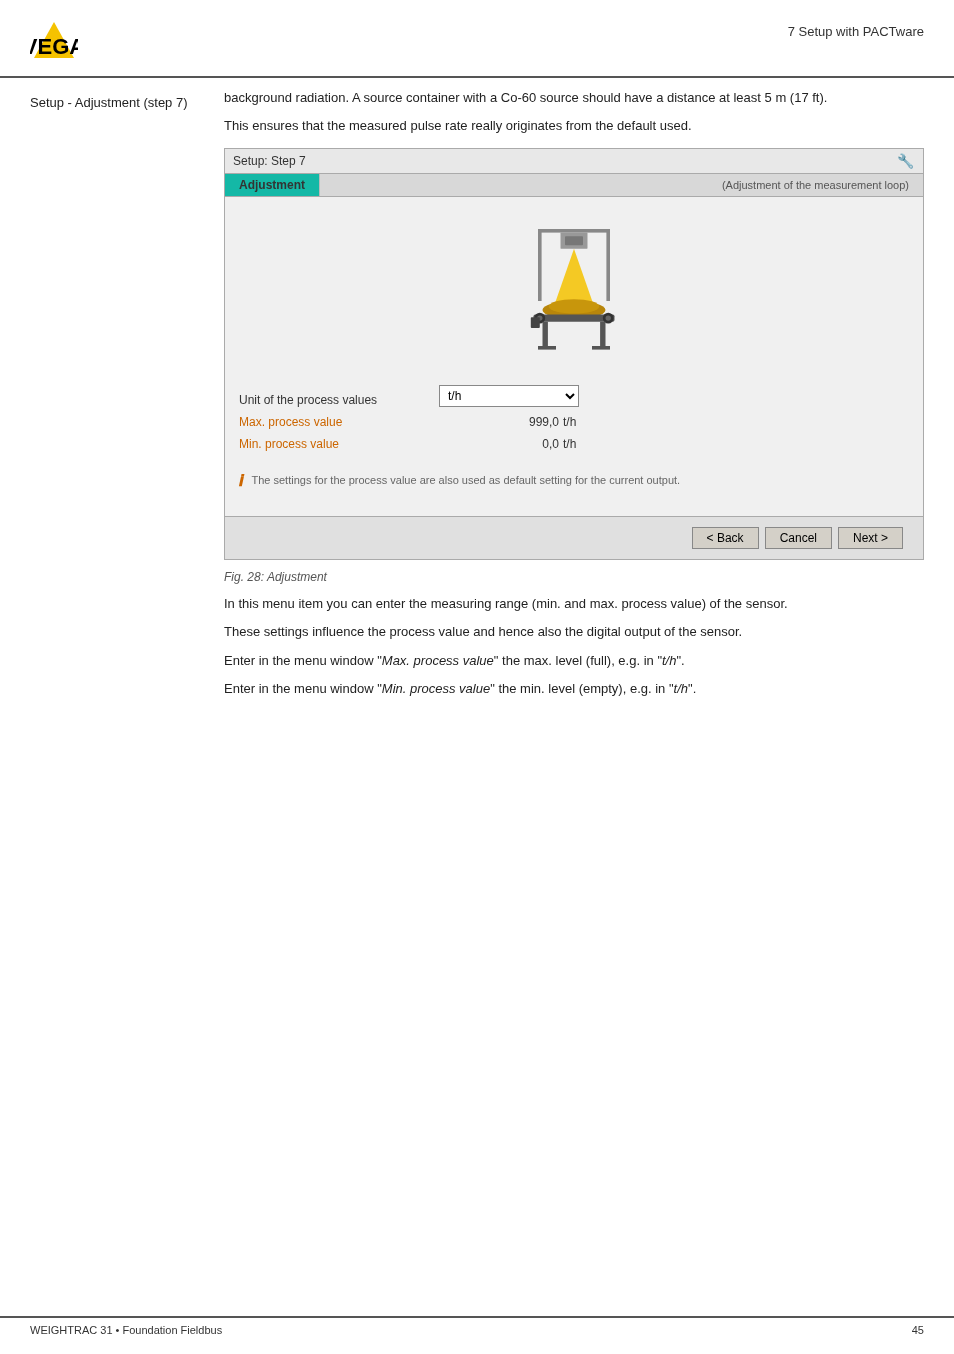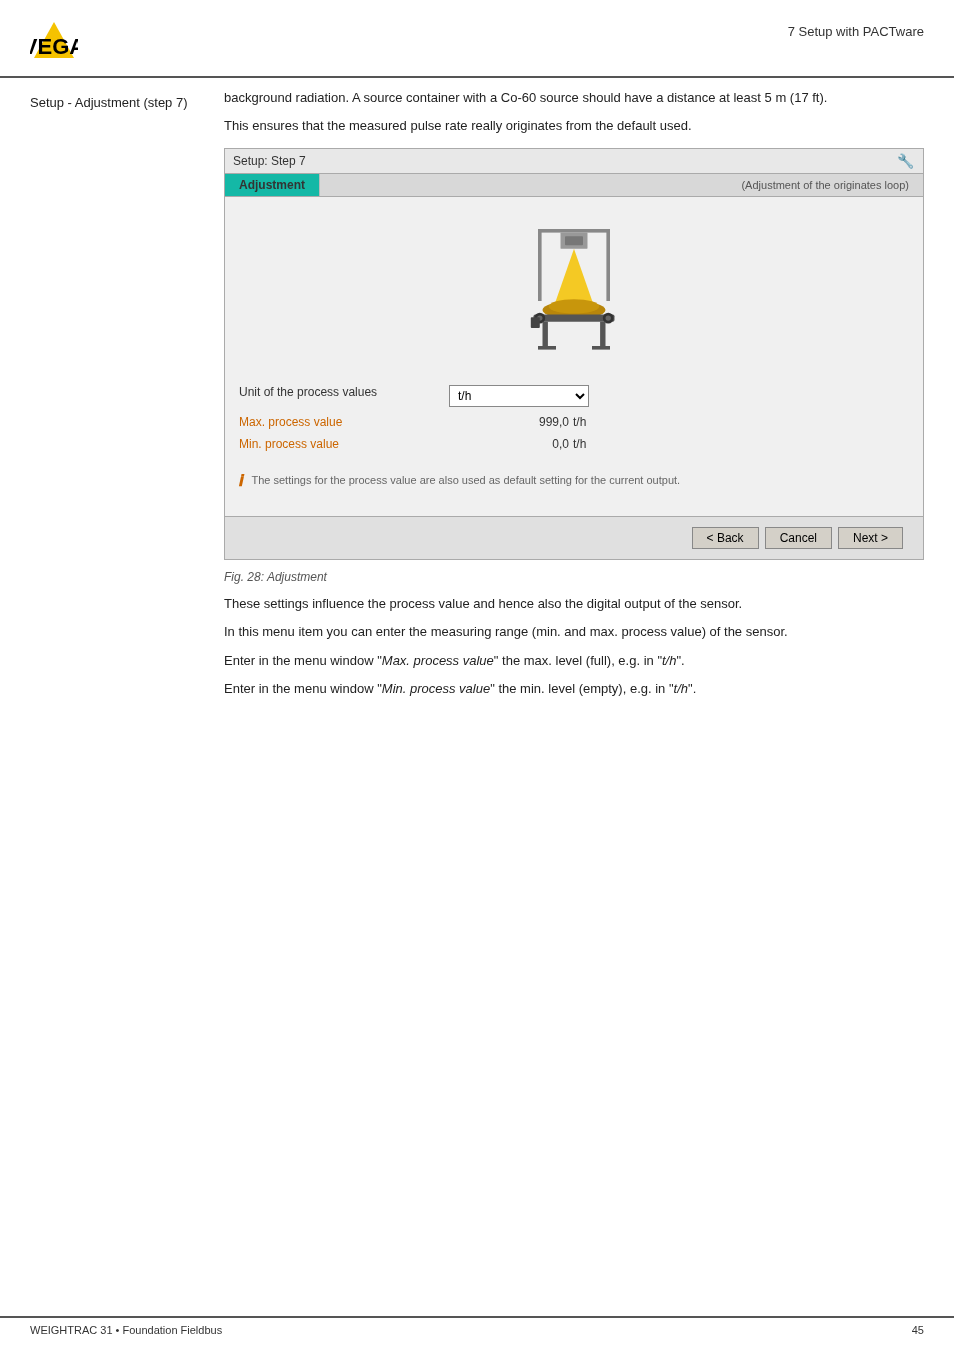--- a/index.html
+++ b/index.html
@@ -121,23 +121,22 @@
       height: 150px;
     }
 
     
     .dialog-fields {
       padding: 8px 14px;
       background: #f0f0f0;
     }
     .field-row {
       display: flex;
-      align-items: flex-start;
+      align-items: flex-end;
       margin-bottom: 8px;
-      gap: 10px;
     }
     .field-label {
       width: 200px;
       font-size: 12px;
       color: #333;
     }
     .field-label.orange { color: #cc6600; }
     .field-unit {
       font-size: 12px;
       color: #333;
@@ -276,21 +275,21 @@
 
     <div class="dialog-box">
 
       <div class="dialog-titlebar">
         <span class="dialog-title-text">Setup: Step 7</span>
         <span class="dialog-icon-wrench">🔧</span>
       </div>
 
       <div class="dialog-tabs">
         <div class="dialog-tab active">Adjustment</div>
-        <div class="dialog-tab-subtitle">(Adjustment of the originates loop)</div>
+        <div class="dialog-tab-subtitle">(Adjustment of the measurement loop)</div>
       </div>
 
       <div class="sensor-illustration">
         <svg class="sensor-svg" viewBox="0 0 200 160" xmlns="http://www.w3.org/2000/svg">
 
           <rect x="60" y="10" width="4" height="80" fill="#888"></rect>
           <rect x="136" y="10" width="4" height="80" fill="#888"></rect>
           <rect x="60" y="10" width="80" height="4" fill="#888"></rect>
 
           <rect x="85" y="14" width="30" height="18" fill="#999" rx="1"></rect>
@@ -355,22 +354,22 @@
       <div class="dialog-buttons">
         <button class="dialog-btn">&lt; Back</button>
         <button class="dialog-btn">Cancel</button>
         <button class="dialog-btn">Next &gt;</button>
       </div>
 
     </div>
 
     <div class="fig-caption">Fig. 28: Adjustment</div>
 
+    <p class="body-text">In this menu item you can enter the measuring range (min. and max. process value) of the sensor.</p>
     <p class="body-text">These settings influence the process value and hence also the digital output of the sensor.</p>
-    <p class="body-text">In this menu item you can enter the measuring range (min. and max. process value) of the sensor.</p>
     <p class="body-text">
       Enter in the menu window "<em>Max. process value</em>" the max. level (full), e.g. in "<em>t/h</em>".
     </p>
     <p class="body-text">
       Enter in the menu window "<em>Min. process value</em>" the min. level (empty), e.g. in "<em>t/h</em>".
     </p>
 
   </div>
 
 </div>

